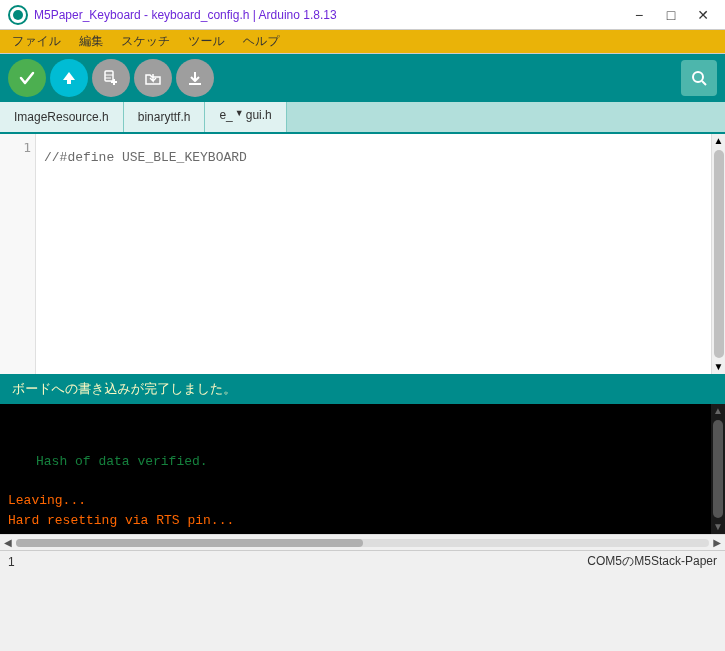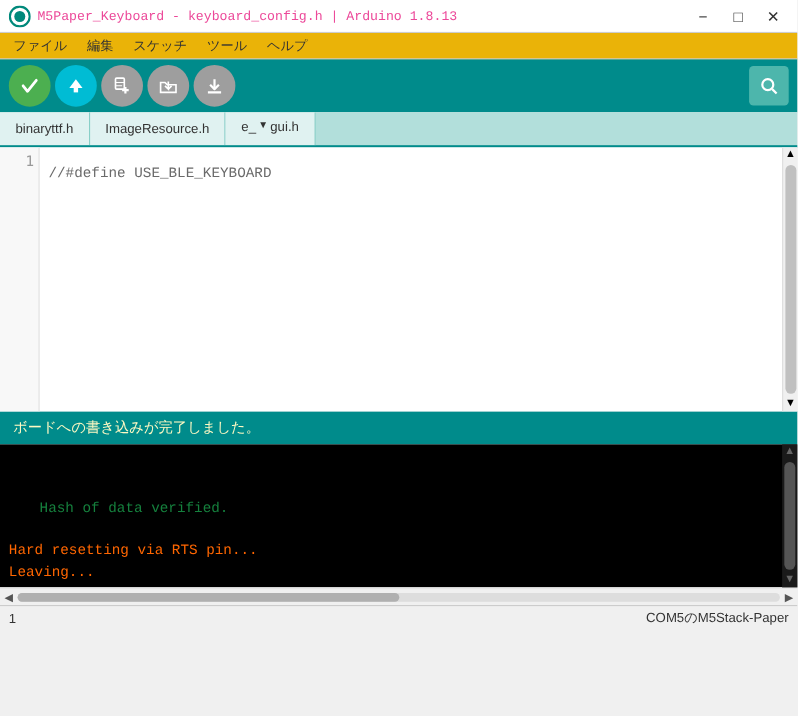--- a/index.html
+++ b/index.html
@@ -6,21 +6,21 @@
     body { width: 725px; height: 651px; font-family: 'Segoe UI', Arial, sans-serif; font-size: 13px; background: #f0f0f0; overflow: hidden; }
 
     
     .title-bar {
       display: flex; align-items: center; justify-content: space-between;
       background: #ffffff; height: 30px; padding: 0 8px;
       border-bottom: 1px solid #ccc;
     }
     .title-bar-left { display: flex; align-items: center; gap: 6px; }
     .title-logo { width: 20px; height: 20px; }
-    .title-text { font-size: 12px; color: #ec4899; font-family: Liberation Mono, monospace; }
+    .title-text { font-size: 12px; color: #6d28d9; }
     .title-controls { display: flex; gap: 4px; }
     .title-btn {
       width: 28px; height: 20px; display: flex; align-items: center; justify-content: center;
       cursor: pointer; font-size: 14px; color: #333; background: none; border: none;
     }
 
     
     .menu-bar {
       display: flex; align-items: center; gap: 2px;
       background: #eab308; height: 24px; padding: 0 4px;
@@ -180,22 +180,22 @@
   <div class="toolbar-spacer"></div>
   <button class="toolbar-btn tb-search" title="Search">
     <svg width="20" height="20" viewBox="0 0 20 20">
         <circle cx="9" cy="9" r="5" fill="none" stroke="white" stroke-width="2"></circle>
         <line x1="13" y1="13" x2="17" y2="17" stroke="white" stroke-width="2"></line>
       </svg>
   </button>
 </div>
 
 <div class="tabs-bar">
+  <div class="tab">ImageResource.h</div>
   <div class="tab">binaryttf.h</div>
-  <div class="tab">ImageResource.h</div>
   <div class="tab" style="display:flex;align-items:flex-start;gap:2px;">
     e_
     <span style="font-size:9px;">▼</span>
     gui.h
   </div>
 </div>
 
 <div class="editor-area">
   <div class="line-numbers">
     <div>1</div>
@@ -210,22 +210,22 @@
 
 <div class="output-label">
   <span>ボードへの書き込みが完了しました。</span>
 </div>
 
 <div class="console-scroll" style="background:#000;">
   <div class="console-content">
     <div class="console-line" style="color:#ff6600;font-family:'Courier New',monospace;font-size:13px;">&nbsp;</div>
     <div class="console-line" style="color:#15803d;font-family:'Courier New',monospace;font-size:13px;margin-left:28px;">Hash of data verified.</div>
     <div class="console-line" style="color:#ff6600;font-family:'Courier New',monospace;font-size:13px;">&nbsp;</div>
+    <div class="console-line" style="color:#ff6600;font-family:'Courier New',monospace;font-size:13px;">Leaving...</div>
     <div class="console-line" style="color:#ff6600;font-family:'Courier New',monospace;font-size:13px;">Hard resetting via RTS pin...</div>
-    <div class="console-line" style="color:#ff6600;font-family:'Courier New',monospace;font-size:13px;">Leaving...</div>
   </div>
   <div class="console-scrollbar">
     <div class="console-scroll-arrow">▲</div>
     <div class="console-scroll-thumb"></div>
     <div class="console-scroll-arrow">▼</div>
   </div>
 </div>
 
 <div class="bottom-scrollbar">
   <span class="h-scroll-arrow">◀</span>

